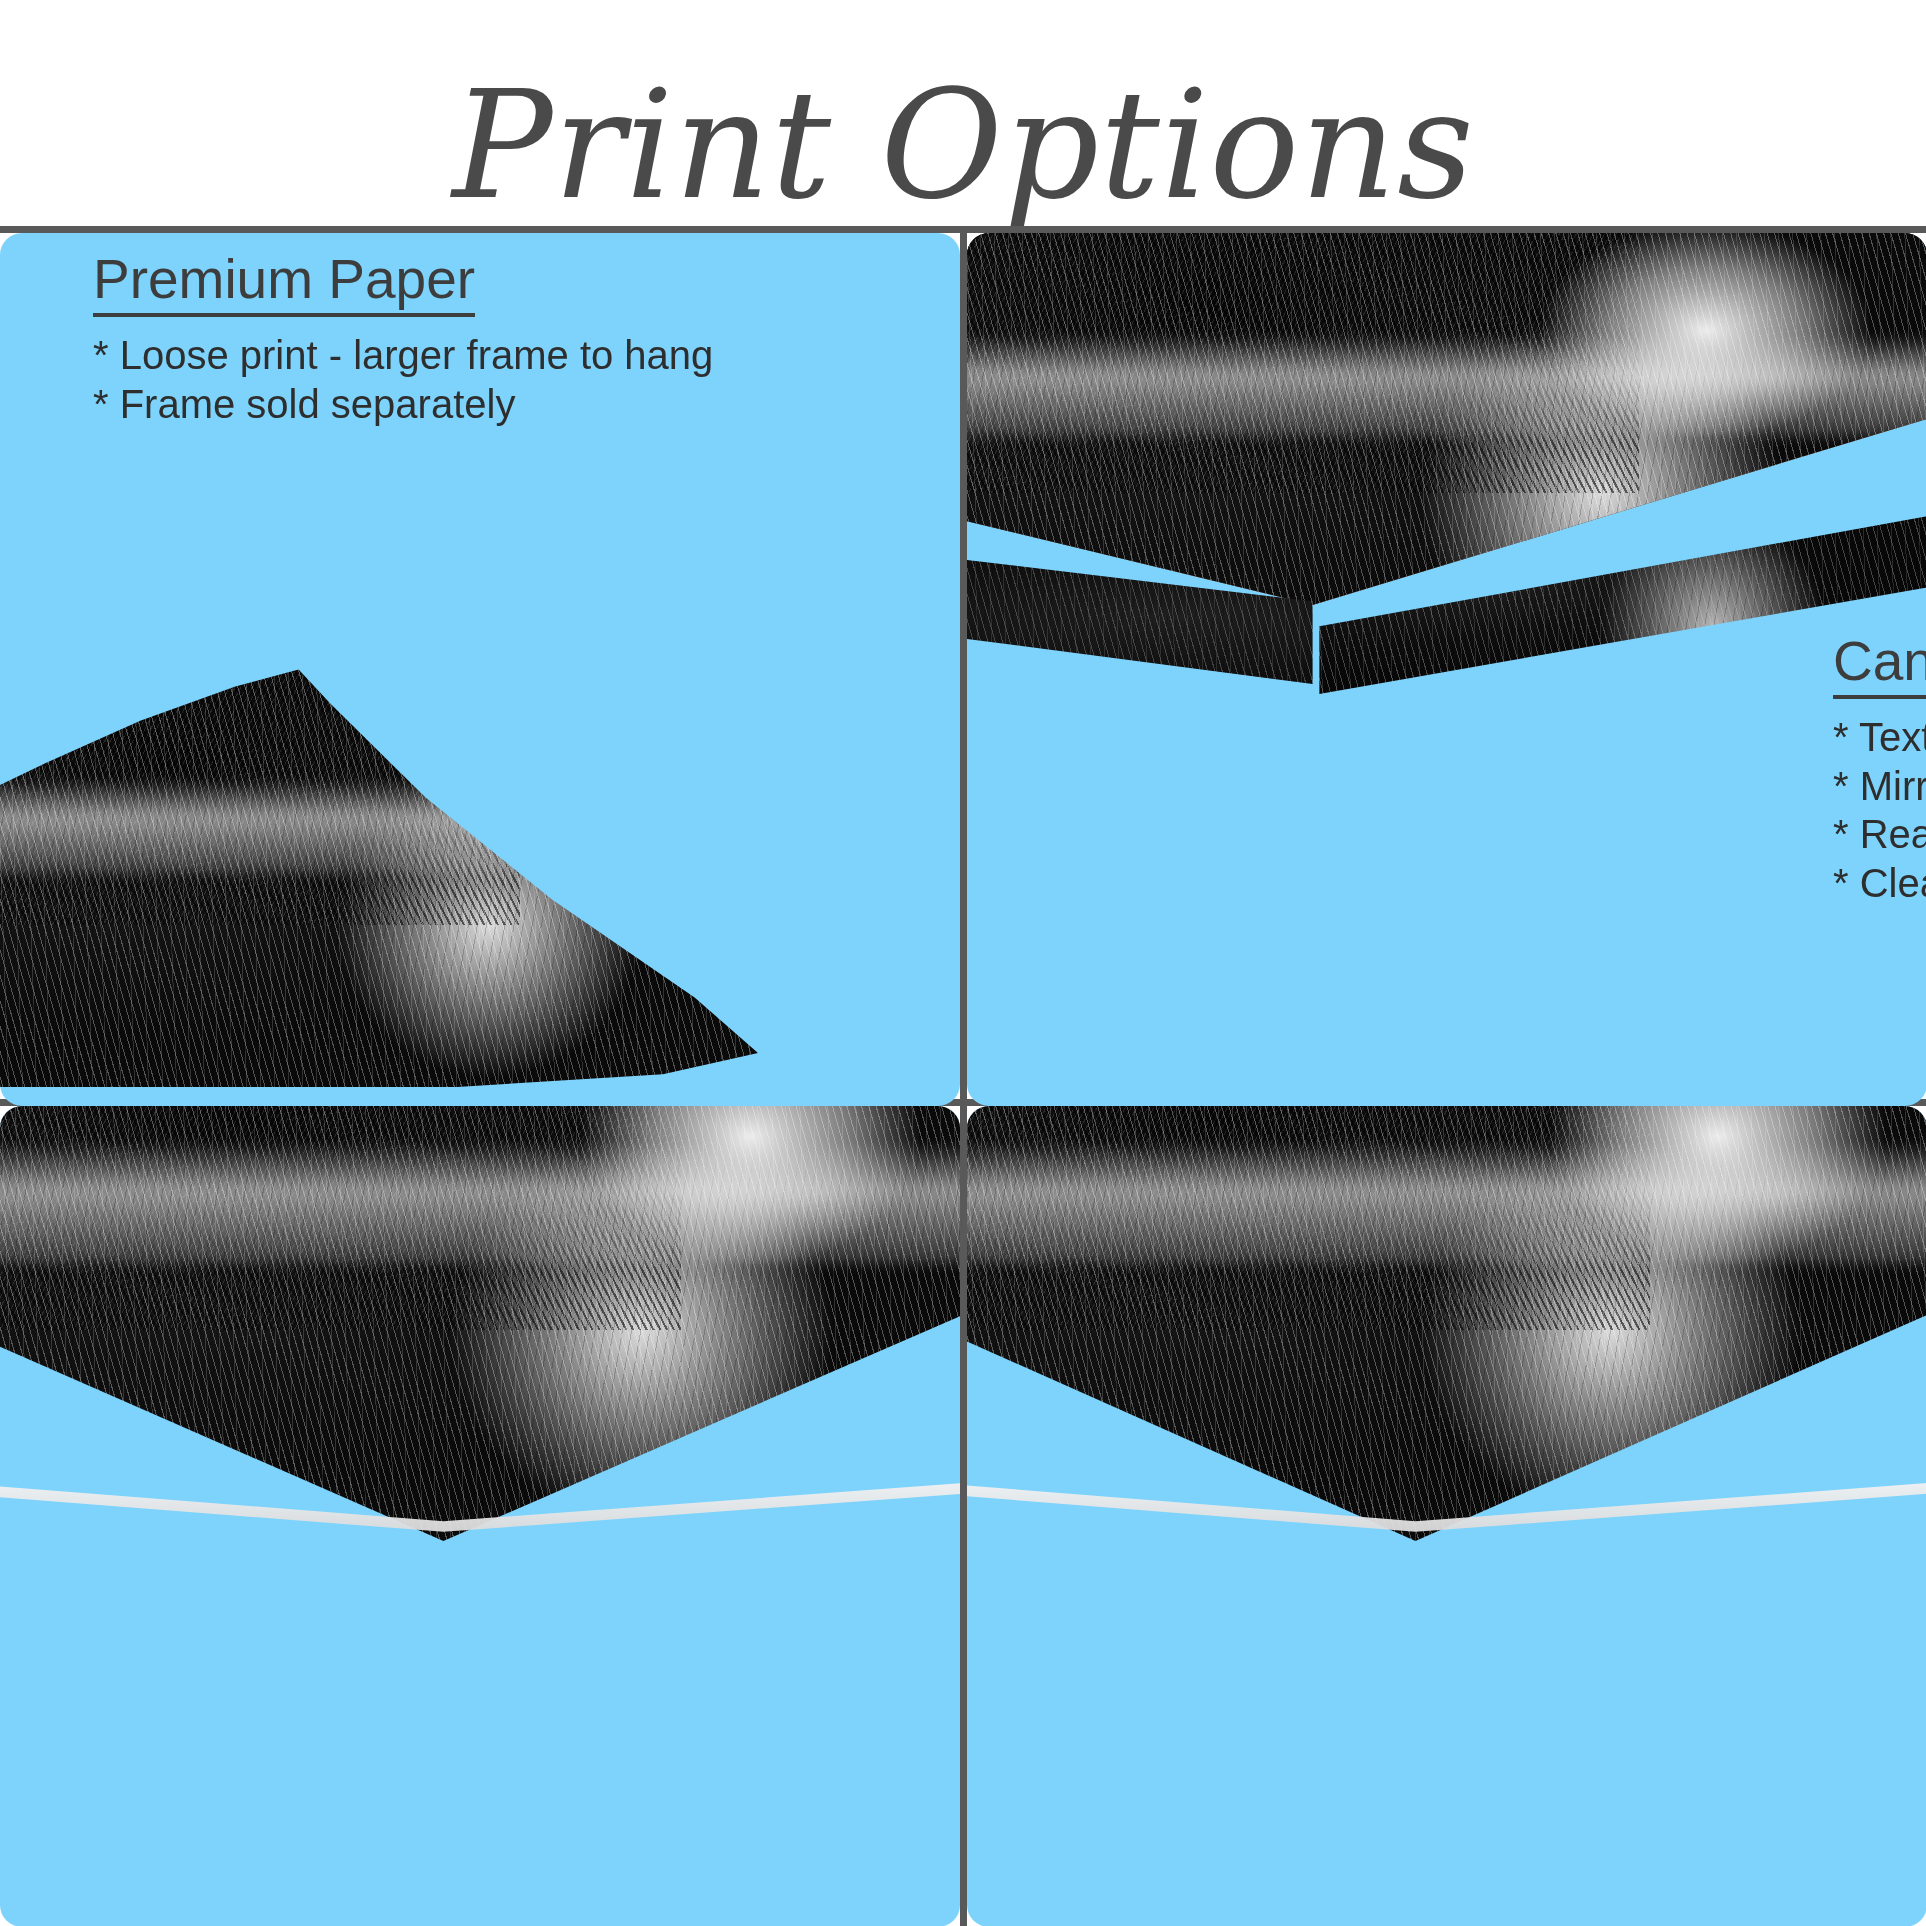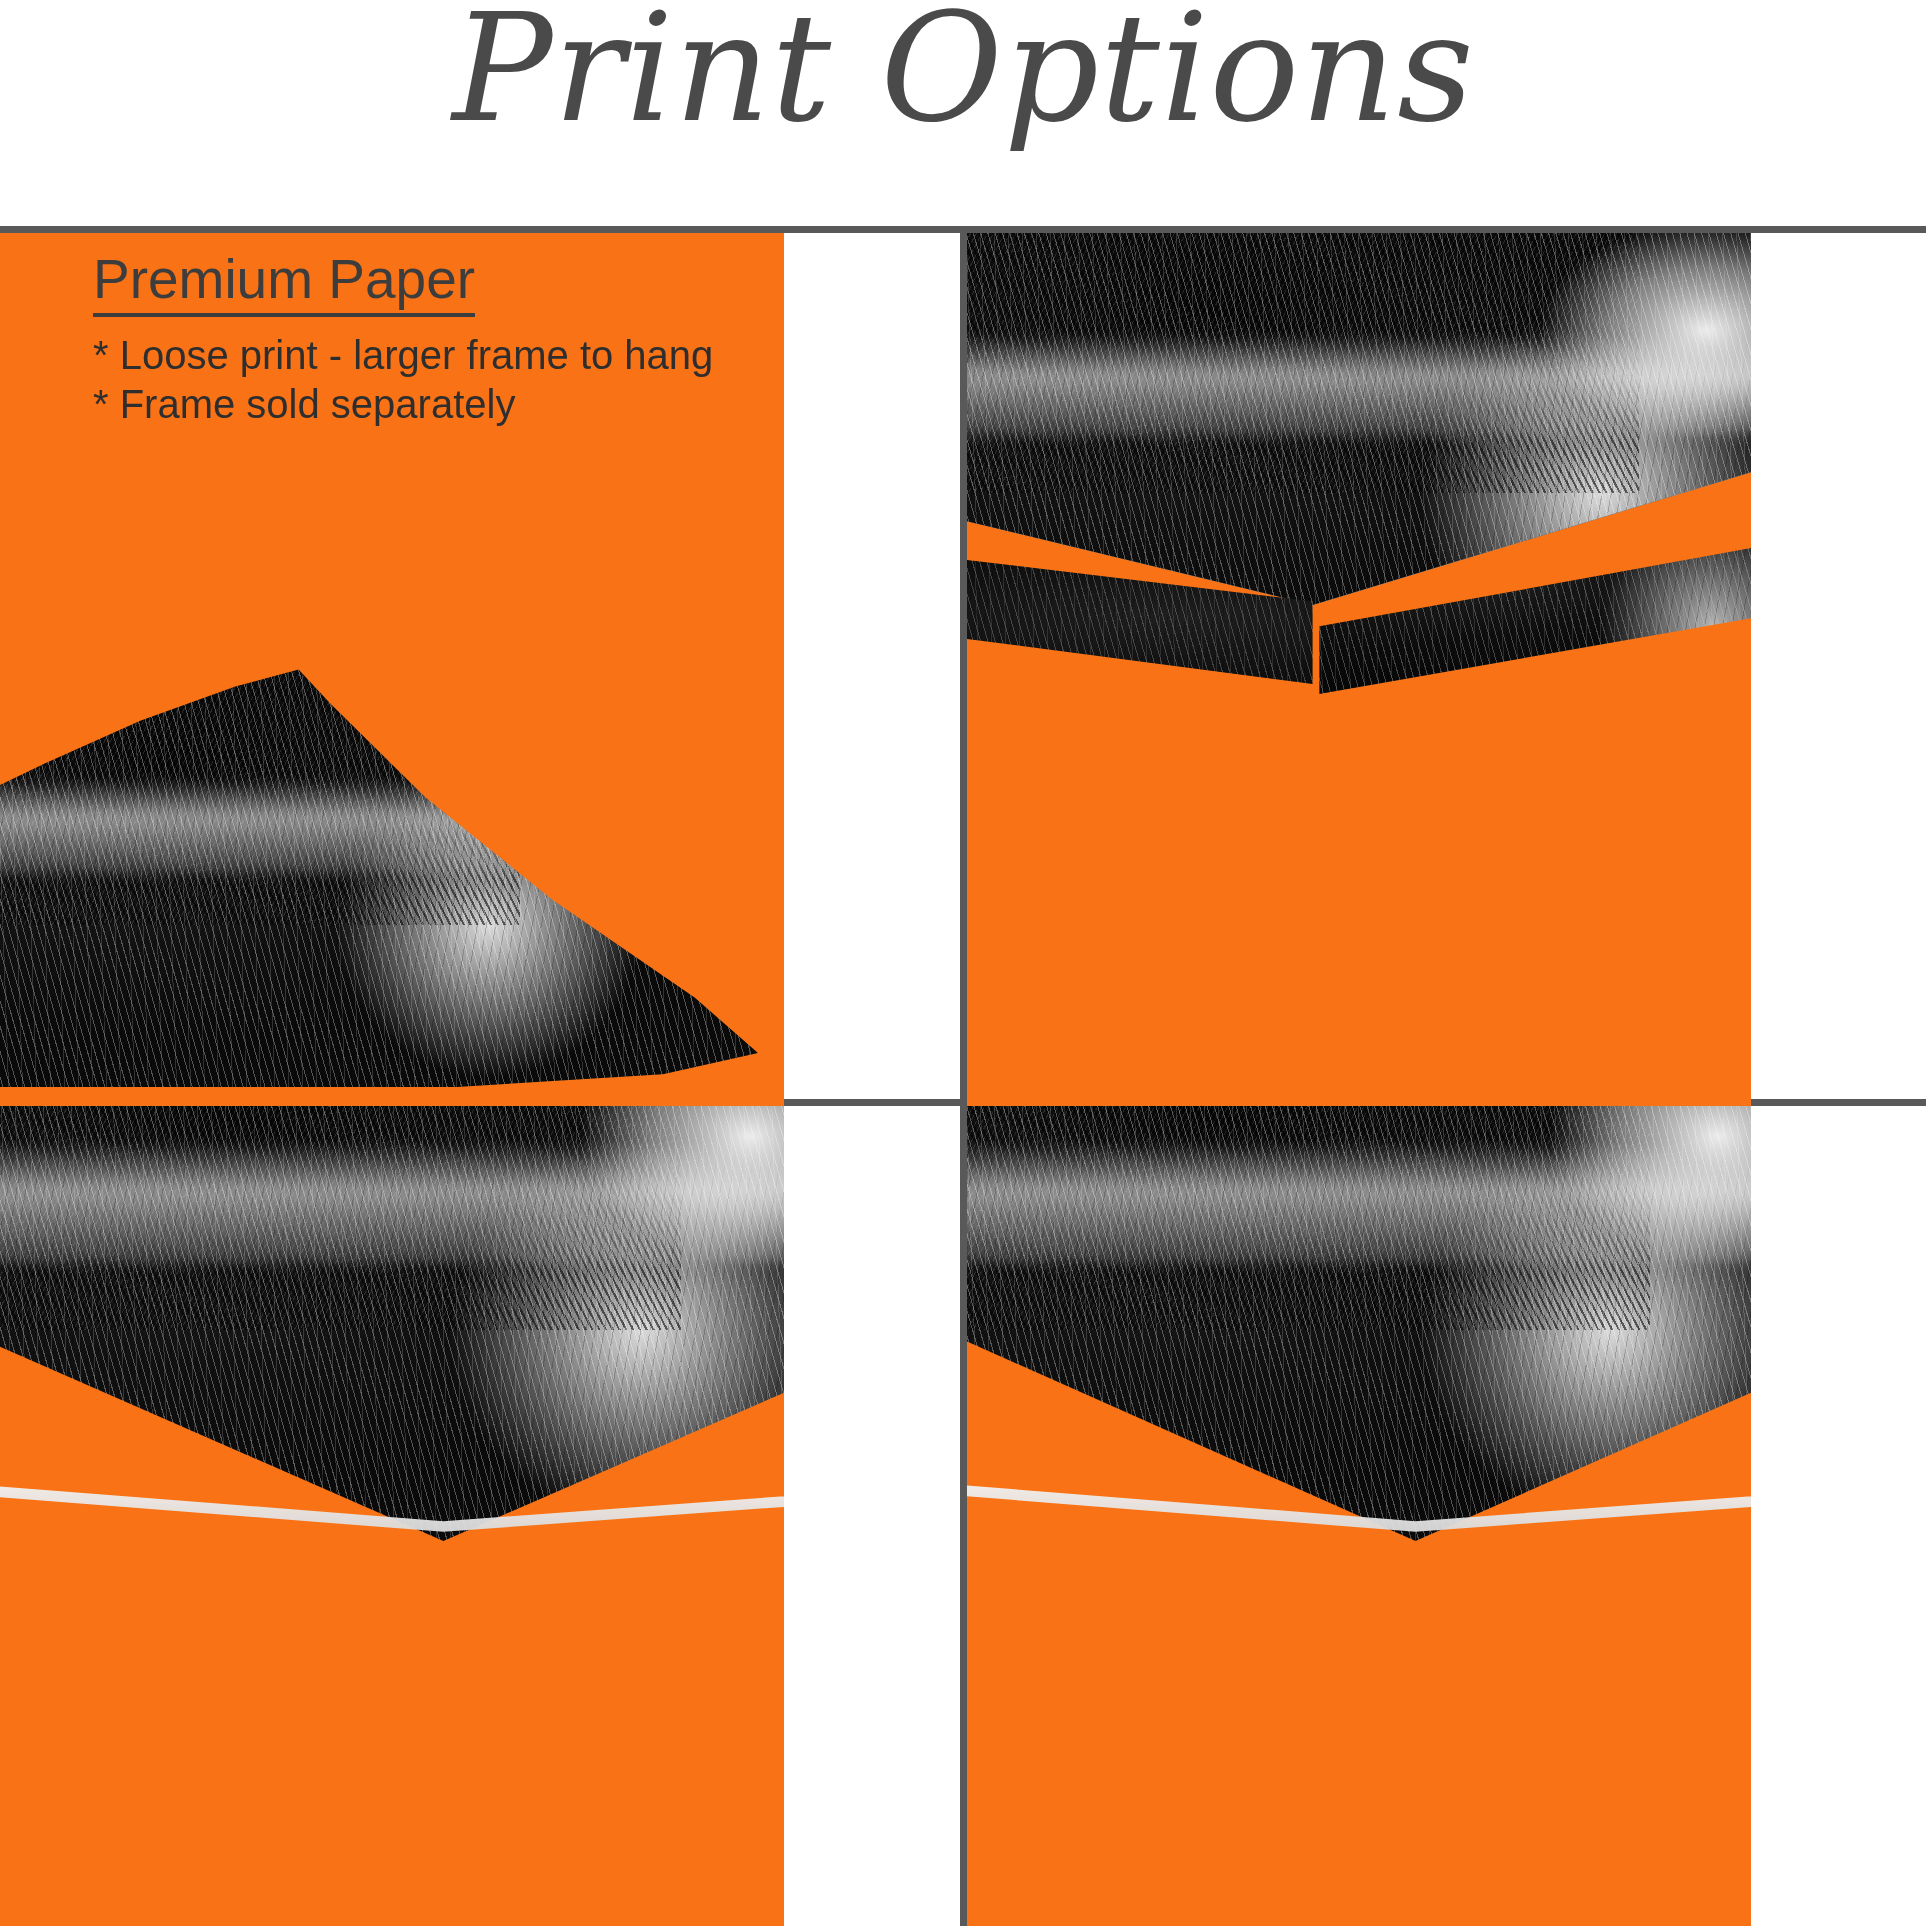--- a/index.html
+++ b/index.html
@@ -22,21 +22,21 @@
   }
 
   
   .header {
     position: absolute;
     top: 0;
     left: 0;
     width: 1927px;
     height: 226px;
     display: flex;
-    align-items: flex-start;
+    align-items: flex-end;
     justify-content: center;
     background: #ffffff;
   }
   .header-title {
     font-family: "DejaVu Serif", serif;
     font-style: italic;
     font-size: 149px;
     line-height: 1;
     letter-spacing: 1px;
     color: #4a4a4a;
@@ -61,24 +61,25 @@
     top: 226px;
     left: 960px;
     width: 7px;
     height: 1701px;
     background: #595959;
   }
 
   
   .quad {
     position: absolute;
-    width: 784px;
+    width: 960px;
     height: 873px;
     overflow: hidden;
-    background: #f97316;
+    background: #7dd3fc;
+    border-radius: 22px;
   }
   .quad.tl { top: 233px; left: 0; }
   .quad.tr { top: 233px; left: 967px; }
   .quad.bl { top: 1106px; left: 0; height: 821px; }
   .quad.br { top: 1106px; left: 967px; height: 821px; }
 
   
   .block {
     position: absolute;
     z-index: 5;

